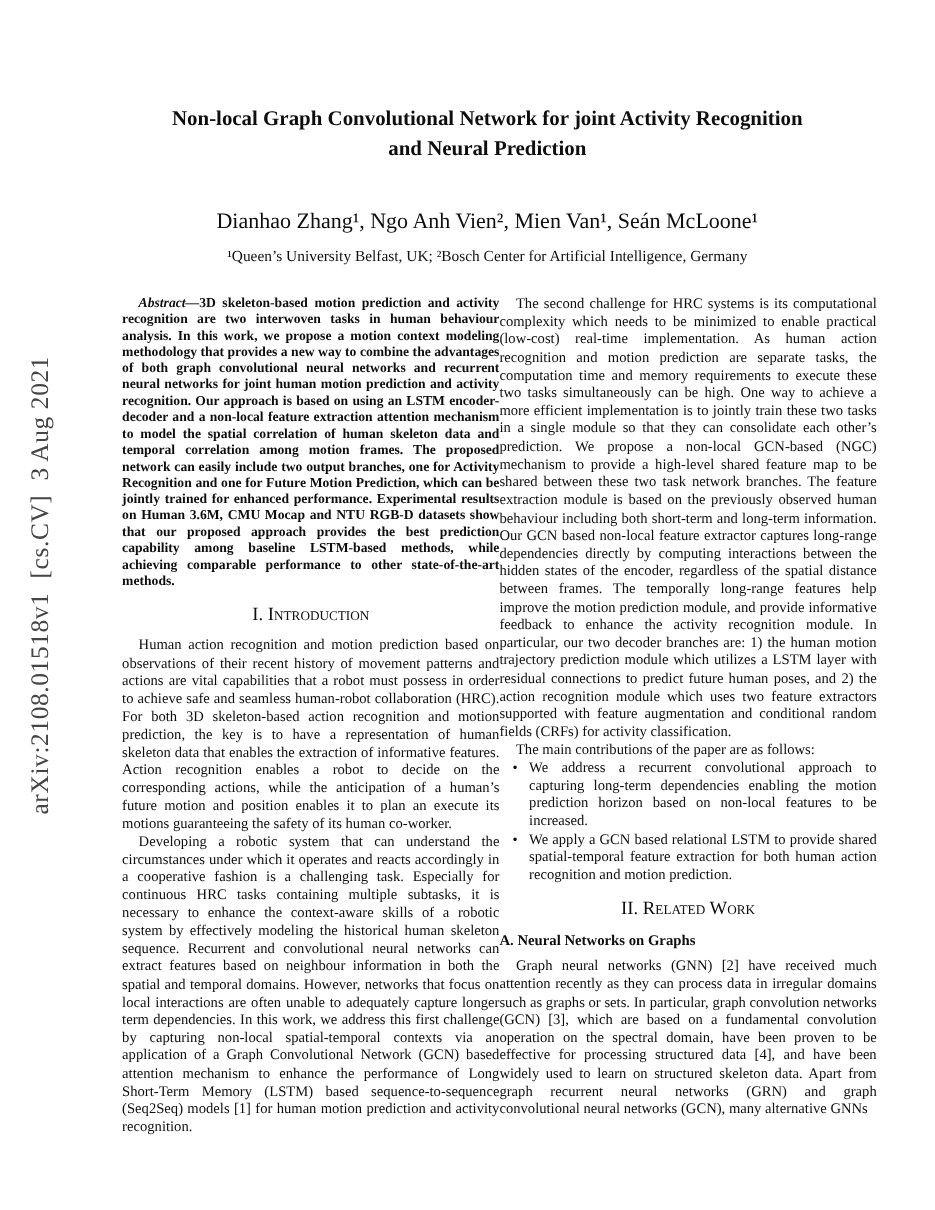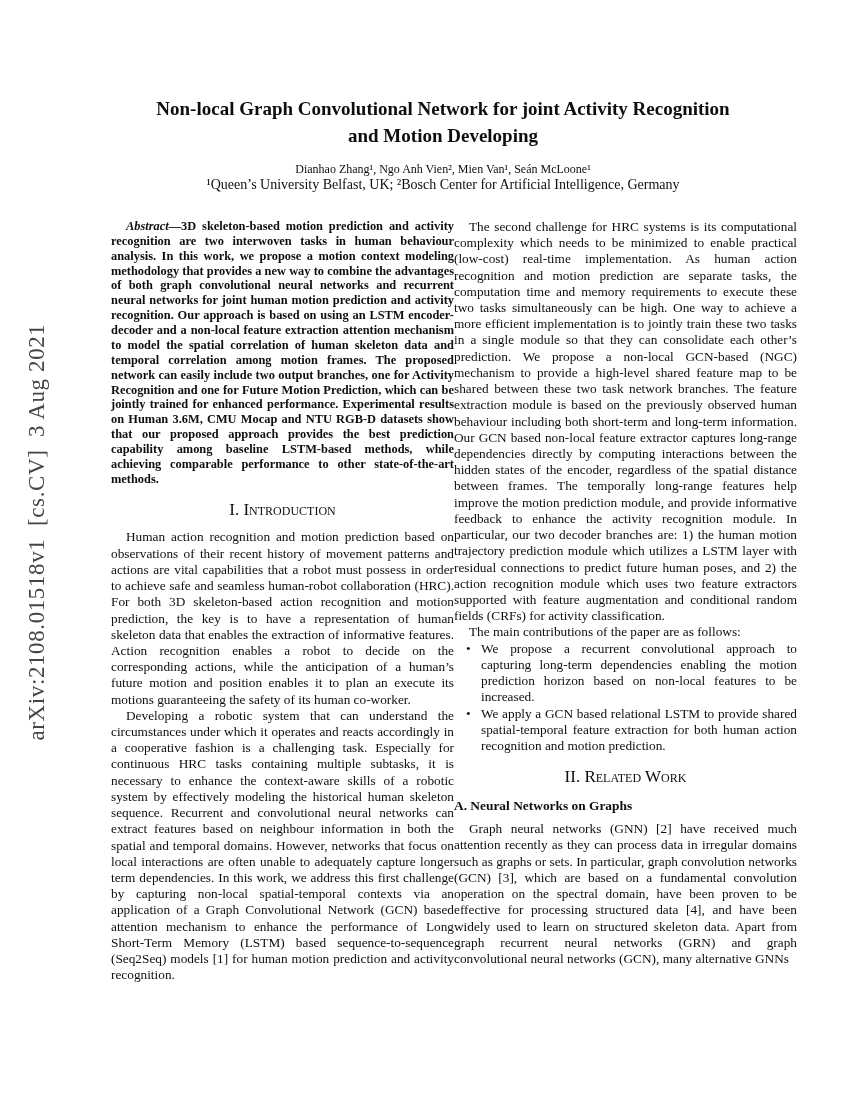--- a/index.html
+++ b/index.html
@@ -35,25 +35,26 @@
   }
   .title {
     margin: 96px 0 0 0;
     text-align: center;
     font-size: 19px;
     font-weight: bold;
     line-height: 1.42;
   }
   .title span { display: block; }
   .authors {
-    margin-top: 12px;
+    margin-top: 40px;
     text-align: center;
-    font-size: 12px;
+    font-size: 20px;
   }
   .affiliation {
+    margin-top: 13px;
     text-align: center;
     font-size: 14px;
   }
   .columns {
     display: flex;
     justify-content: flex-end;
     margin-top: 26px;
   }
   .col {
     width: 343px;
@@ -110,21 +111,21 @@
 <body>
 
 <div class="page">
 
   <div class="watermark">arXiv:2108.01518v1  [cs.CV]  3 Aug 2021</div>
 
   <div class="content">
 
     <h1 class="title">
         <span>Non-local Graph Convolutional Network for joint Activity Recognition</span>
-        <span>and Motion Developing</span>
+        <span>and Neural Prediction</span>
       </h1>
 
     <div class="authors">Dianhao Zhang¹, Ngo Anh Vien², Mien Van¹, Seán McLoone¹</div>
 
     <div class="affiliation">¹Queen’s University Belfast, UK; ²Bosch Center for Artificial Intelligence, Germany</div>
 
     <div class="columns">
 
       <div class="col">
         <p class="abstract"><span class="abstract-lead">Abstract—</span><span>3D skeleton-based motion prediction and activity recognition are two interwoven tasks in human behaviour analysis. In this work, we propose a motion context modeling methodology that provides a new way to combine the advantages of both graph convolutional neural networks and recurrent neural networks for joint human motion prediction and activity recognition. Our approach is based on using an LSTM encoder-decoder and a non-local feature extraction attention mechanism to model the spatial correlation of human skeleton data and temporal correlation among motion frames. The proposed network can easily include two output branches, one for Activity Recognition and one for Future Motion Prediction, which can be jointly trained for enhanced performance. Experimental results on Human 3.6M, CMU Mocap and NTU RGB-D datasets show that our proposed approach provides the best prediction capability among baseline LSTM-based methods, while achieving comparable performance to other state-of-the-art methods.</span></p>
@@ -135,21 +136,21 @@
 
         <p class="para"><span>Developing a robotic system that can understand the circumstances under which it operates and reacts accordingly in a cooperative fashion is a challenging task. Especially for continuous HRC tasks containing multiple subtasks, it is necessary to enhance the context-aware skills of a robotic system by effectively modeling the historical human skeleton sequence. Recurrent and convolutional neural networks can extract features based on neighbour information in both the spatial and temporal domains. However, networks that focus on local interactions are often unable to adequately capture longer term dependencies. In this work, we address this </span><span class="bold-inline">first</span><span> challenge by capturing non-local spatial-temporal contexts via an application of a Graph Convolutional Network (GCN) based attention mechanism to enhance the performance of Long Short-Term Memory (LSTM) based sequence-to-sequence (Seq2Seq) models [1] for human motion prediction and activity recognition.</span></p>
       </div>
 
       <div class="col">
         <p class="para"><span>The </span><span class="bold-inline">second</span><span> challenge for HRC systems is its computational complexity which needs to be minimized to enable practical (low-cost) real-time implementation. As human action recognition and motion prediction are separate tasks, the computation time and memory requirements to execute these two tasks simultaneously can be high. One way to achieve a more efficient implementation is to jointly train these two tasks in a single module so that they can consolidate each other’s prediction. We propose a non-local GCN-based (NGC) mechanism to provide a high-level shared feature map to be shared between these two task network branches. The feature extraction module is based on the previously observed human behaviour including both short-term and long-term information. Our GCN based non-local feature extractor captures long-range dependencies directly by computing interactions between the hidden states of the encoder, regardless of the spatial distance between frames. The temporally long-range features help improve the motion prediction module, and provide informative feedback to enhance the activity recognition module. In particular, our two decoder branches are: 1) the human motion trajectory prediction module which utilizes a LSTM layer with residual connections to predict future human poses, and 2) the action recognition module which uses two feature extractors supported with feature augmentation and conditional random fields (CRFs) for activity classification.</span></p>
 
         <p class="para">The main contributions of the paper are as follows:</p>
 
         <ul class="bullet-list">
-          <li class="bullet-item"><span class="bullet-marker">•</span><span>We propose a recurrent convolutional approach to capturing long-term dependencies enabling the motion prediction horizon based on non-local features to be increased.</span></li>
+          <li class="bullet-item"><span class="bullet-marker">•</span><span>We address a recurrent convolutional approach to capturing long-term dependencies enabling the motion prediction horizon based on non-local features to be increased.</span></li>
           <li class="bullet-item"><span class="bullet-marker">•</span><span>We apply a GCN based relational LSTM to provide shared spatial-temporal feature extraction for both human action recognition and motion prediction.</span></li>
         </ul>
 
         <h2 class="section-heading"><span>II. </span><span>Related Work</span></h2>
 
         <h3 class="subsection-heading">A. Neural Networks on Graphs</h3>
 
         <p class="para">Graph neural networks (GNN) [2] have received much attention recently as they can process data in irregular domains such as graphs or sets. In particular, graph convolution networks (GCN) [3], which are based on a fundamental convolution operation on the spectral domain, have been proven to be effective for processing structured data [4], and have been widely used to learn on structured skeleton data. Apart from graph recurrent neural networks (GRN) and graph convolutional neural networks (GCN), many alternative GNNs</p>
       </div>
 

